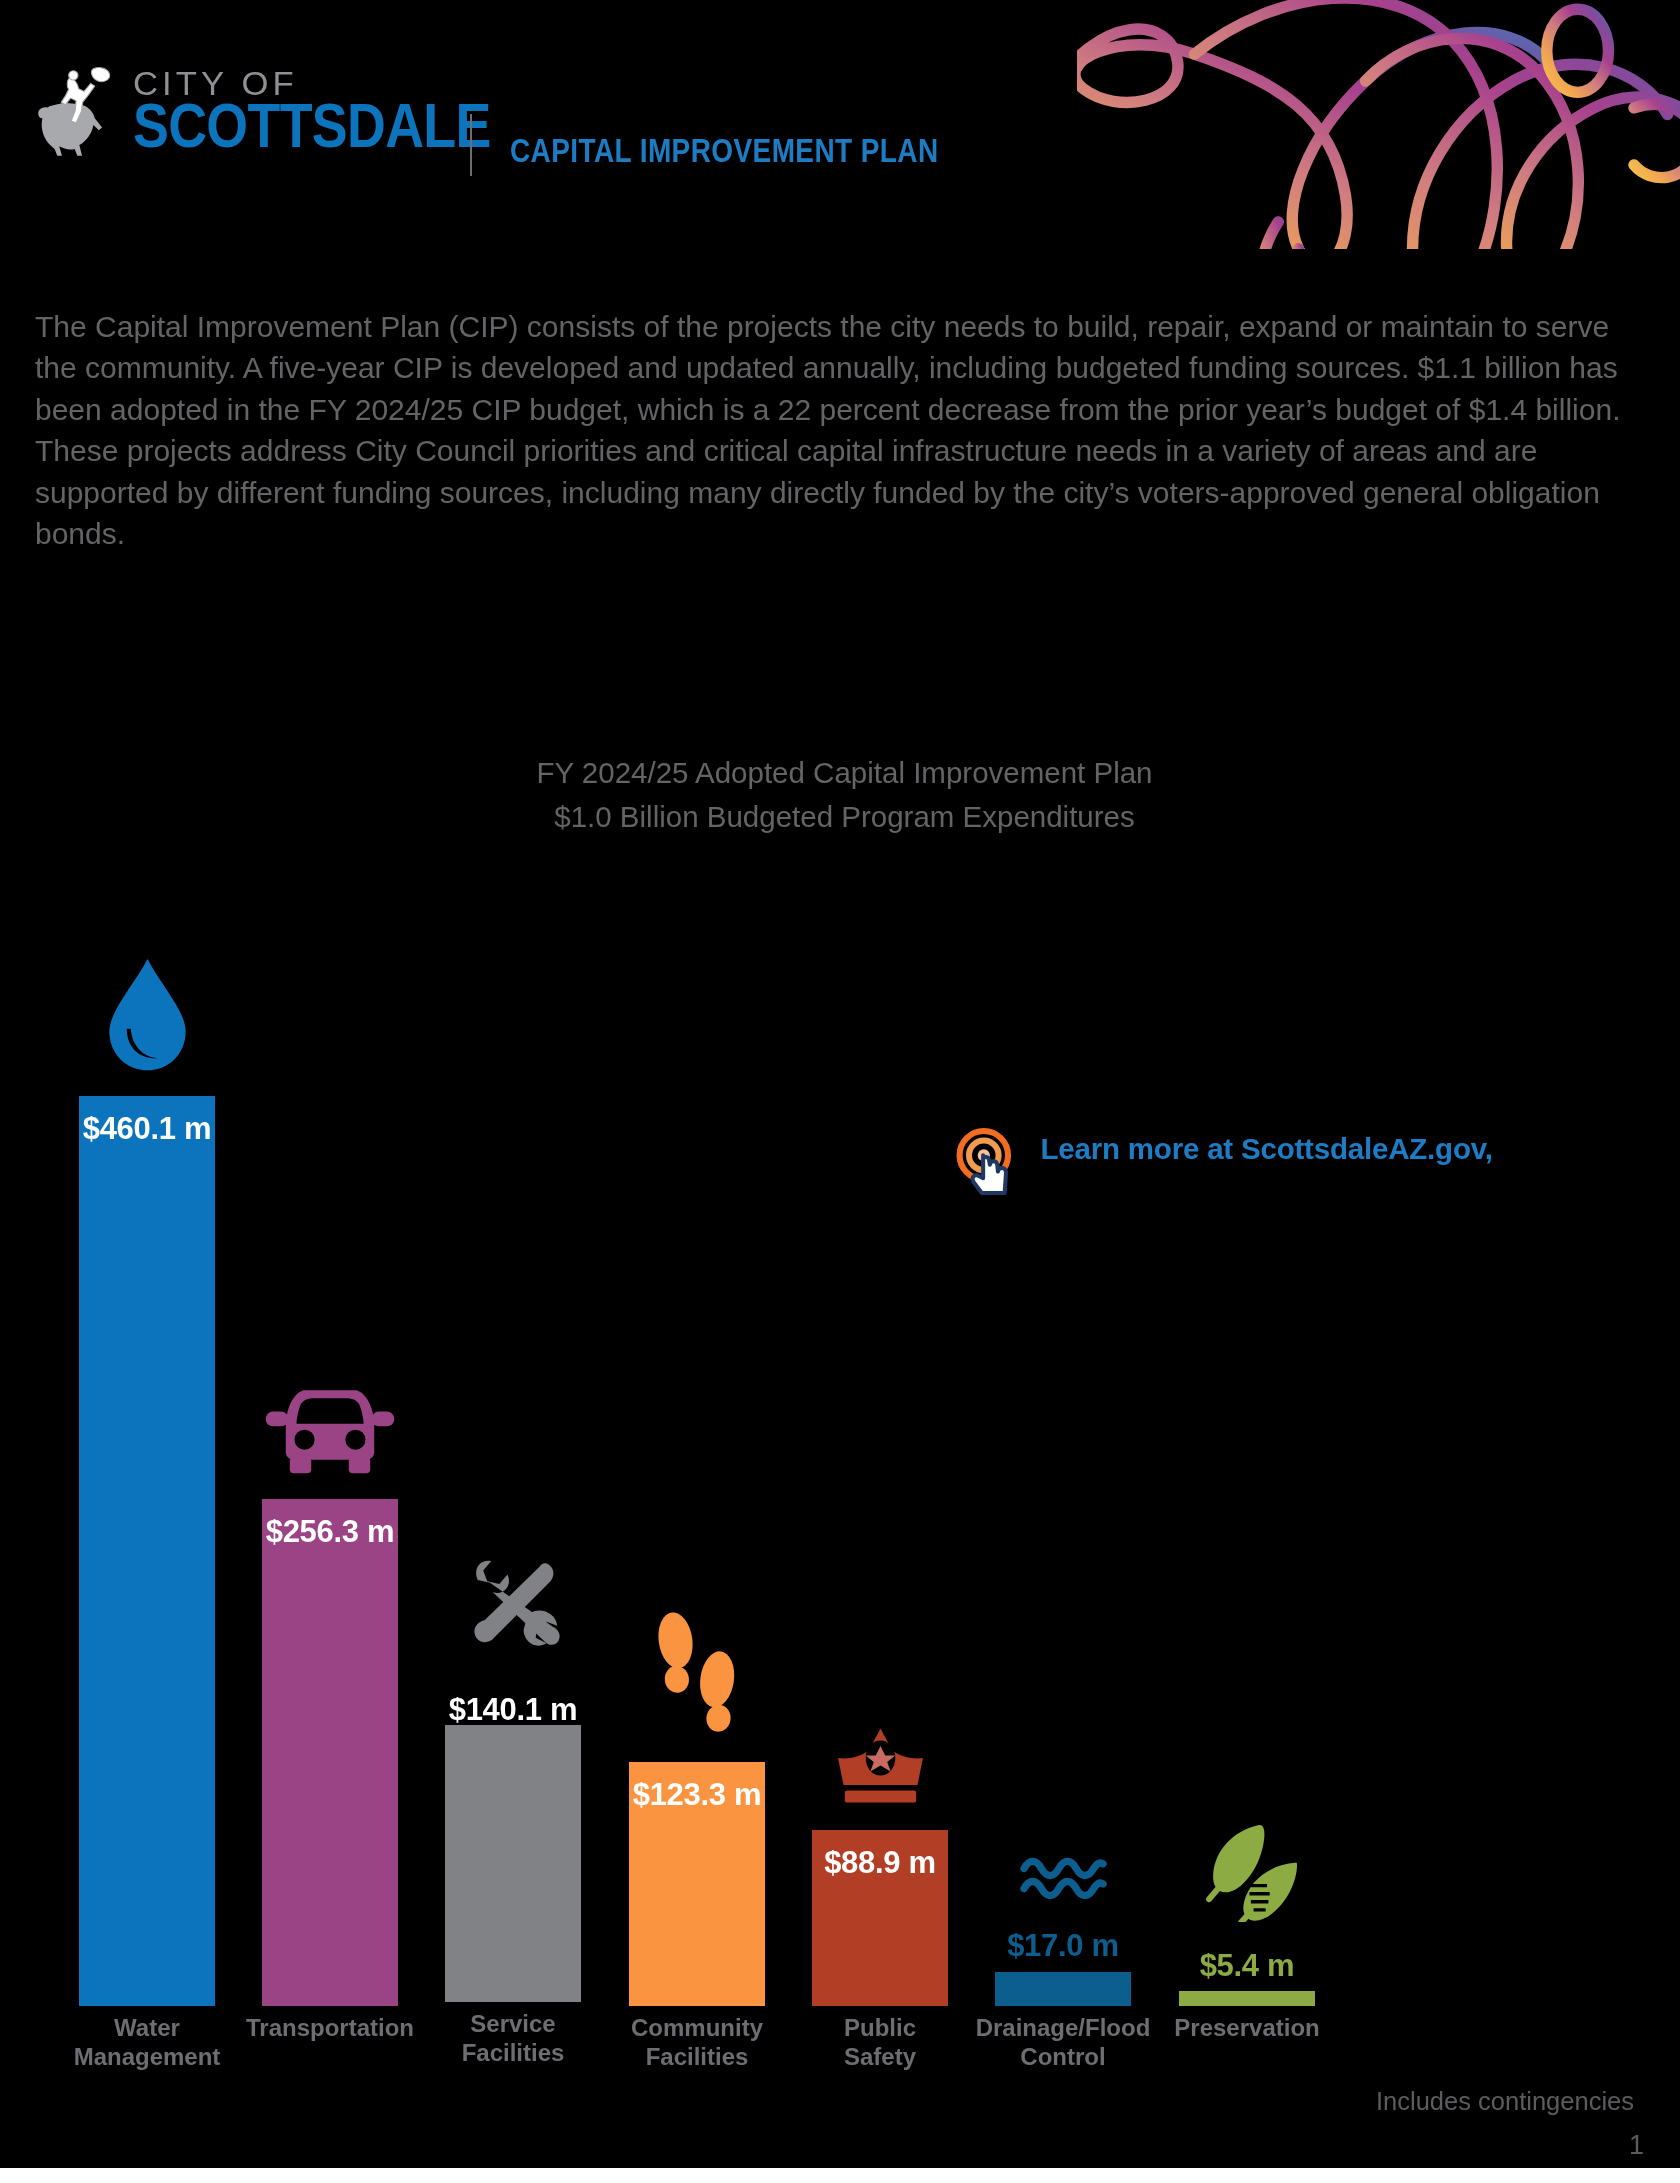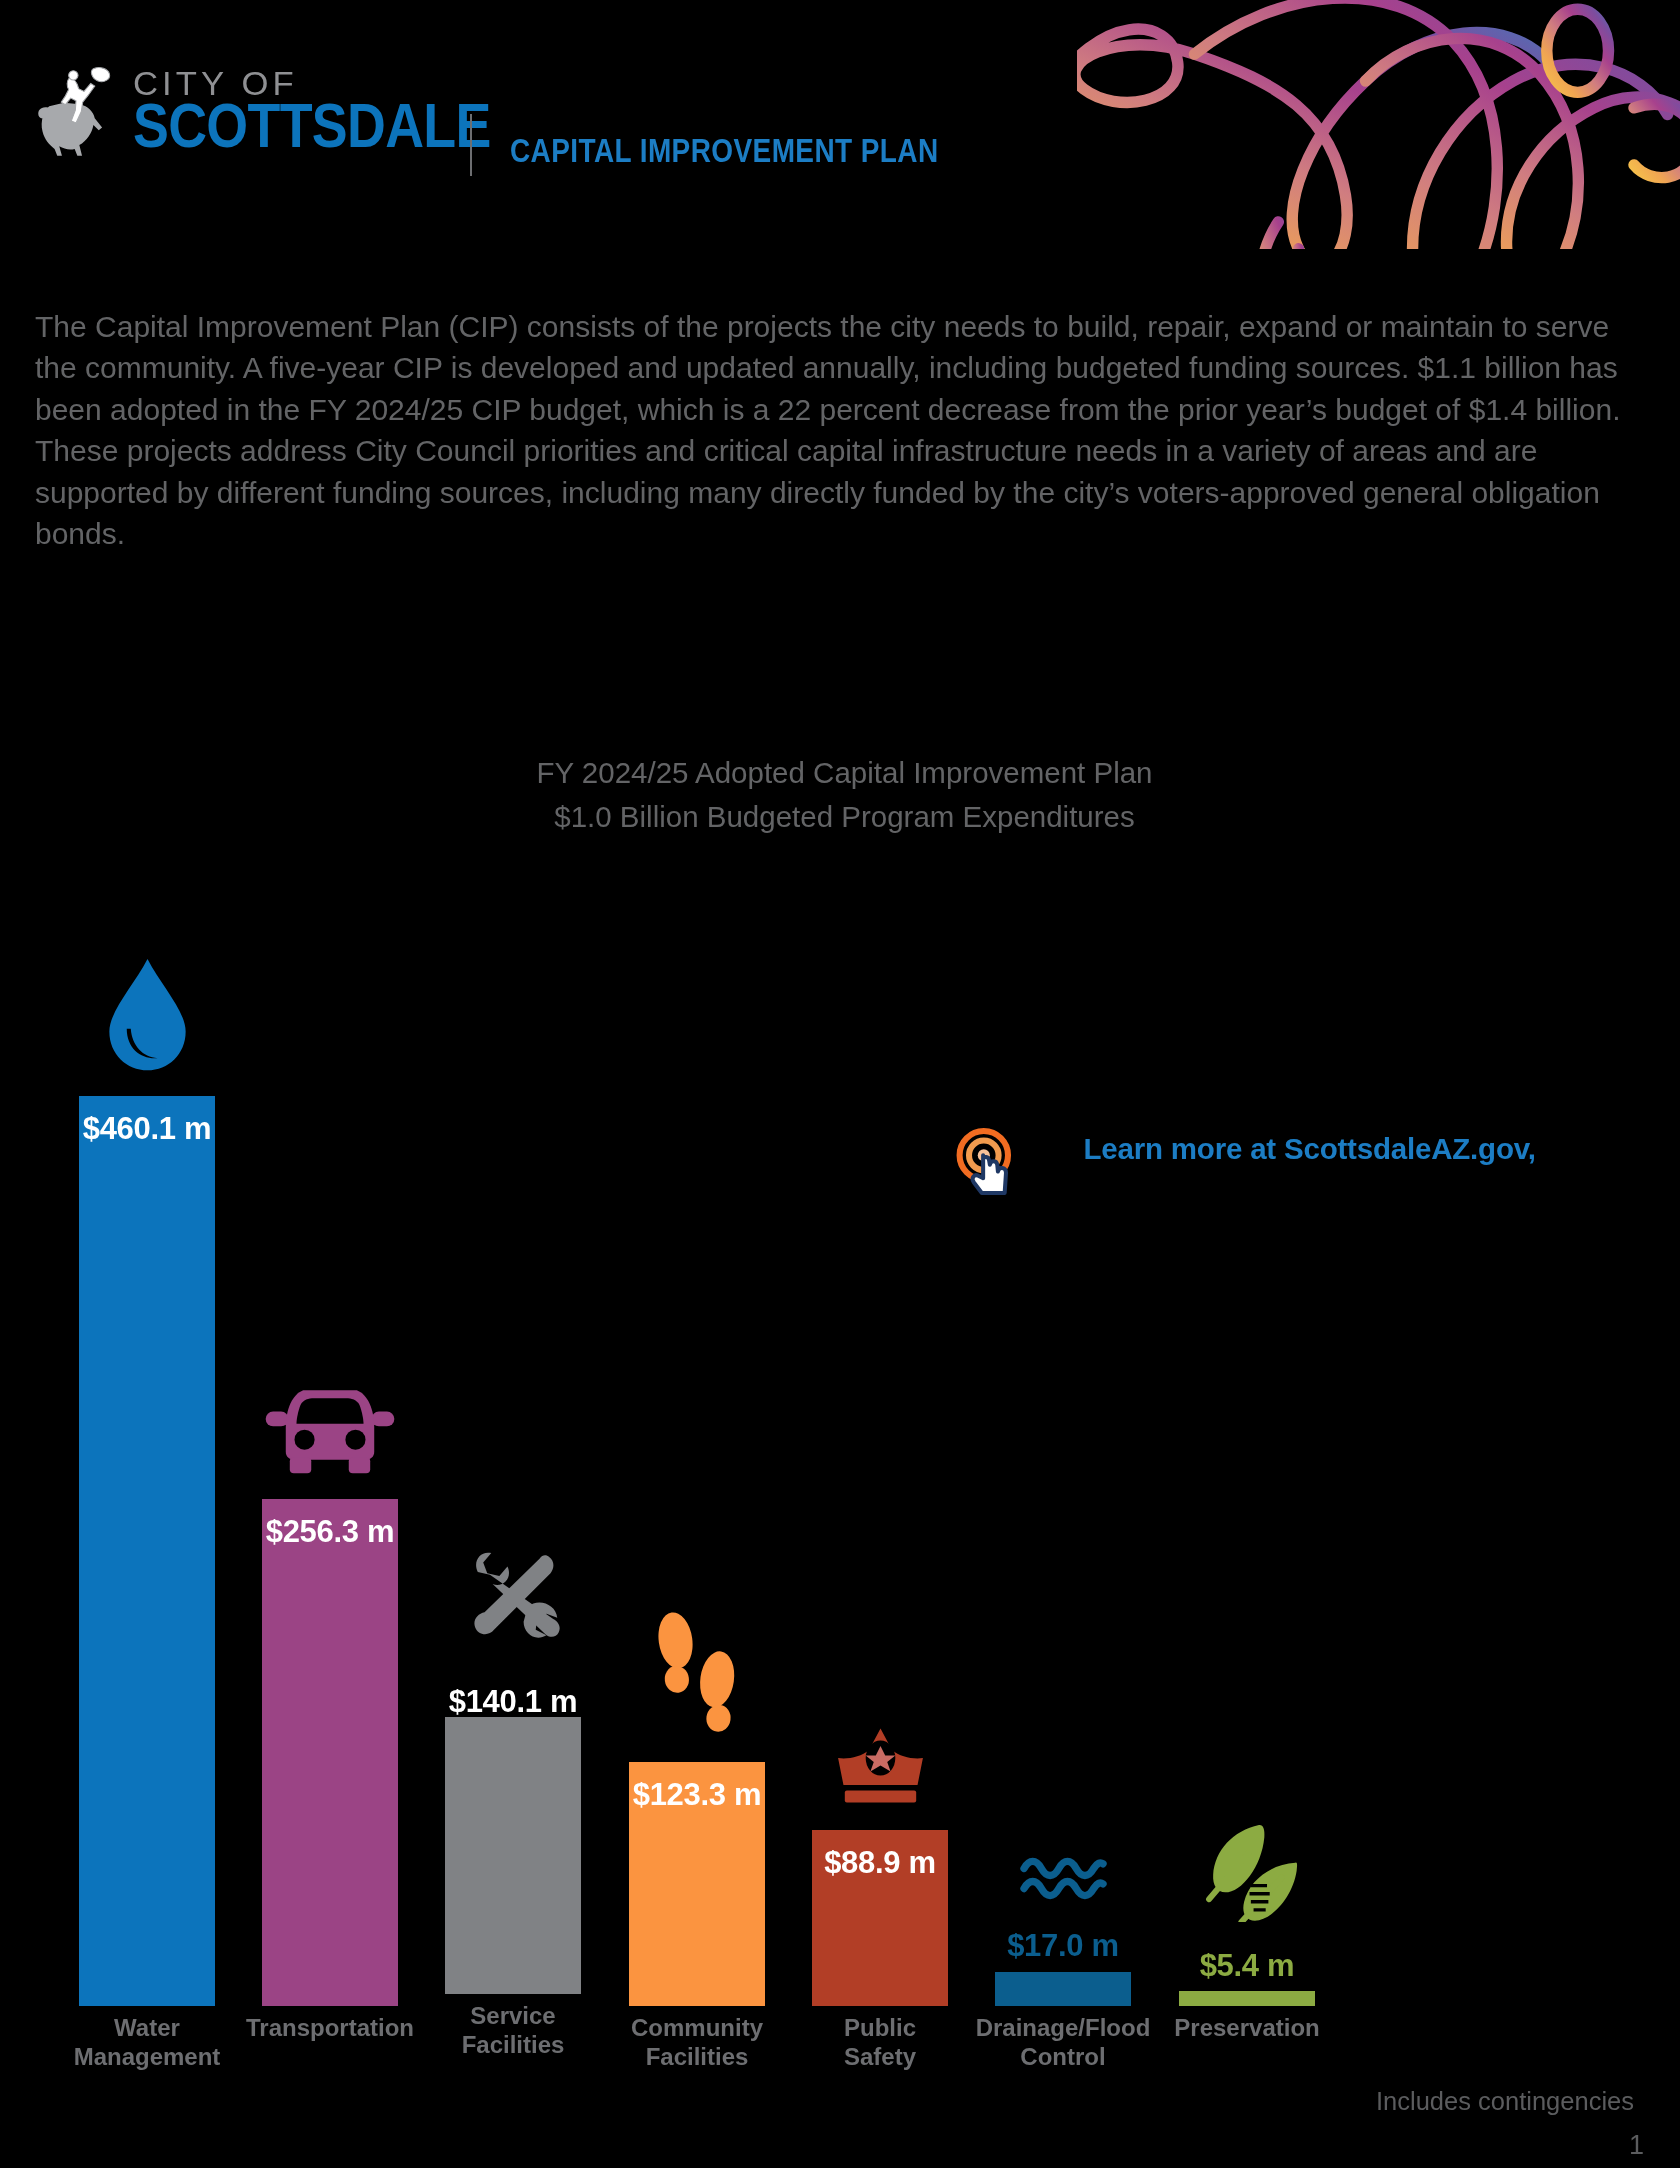--- a/index.html
+++ b/index.html
@@ -90,21 +90,21 @@
     text-align:center; color:#6d6e71; font-size:24px; font-weight:700;
     line-height:1.22; top:100%; margin-top:6.7px;
   }
 
   .learn-more {
     position:absolute; left:952px; top:1123px;
     display:flex; align-items:flex-start; gap:17.5px;
   }
   .learn-more-text {
     color:#1C7DC4; font-size:29.5px; font-weight:700; line-height:1.28;
-    letter-spacing:-0.2px; padding-top:6.7px;margin-left:43px;
+    letter-spacing:-0.2px; padding-top:6.7px;
   }
 
   .footnote {
     position:absolute; right:47px; top:2087px;
     color:#5b5c5e; font-size:25.5px; font-weight:400;
   }
   .page-number {
     position:absolute; right:37px; top:2130px;
     color:#5b5c5e; font-size:27px; font-weight:400;
   }
@@ -221,21 +221,21 @@
             <path d="M34 68 C 34 40, 44 18, 60 12 L 140 12 C 156 18, 166 40, 166 68 L 166 104 C 166 112, 160 116, 152 116 L 48 116 C 40 116, 34 112, 34 104 Z" fill="#9B4485"></path>
             <path d="M56 34 C 52 44, 50 56, 50 62 L 150 62 C 150 56, 148 44, 144 34 C 140 26, 132 24, 124 24 L 76 24 C 68 24, 60 26, 56 34 Z" fill="#000"></path>
             <circle cx="62" cy="86" r="15" fill="#000"></circle>
             <circle cx="138" cy="86" r="15" fill="#000"></circle>
             <rect x="40" y="112" width="32" height="24" rx="6" fill="#9B4485"></rect>
             <rect x="128" y="112" width="32" height="24" rx="6" fill="#9B4485"></rect>
           </svg>
         </div>
         <div class="cat-label">Transportation</div>
       </div>
-      <div class="bar-group" style="left: 445px; width: 136px; bottom: 189px; height: 325px;">
+      <div class="bar-group" style="left: 445px; width: 136px; bottom: 181px; height: 325px;">
         <div class="bar" style="height: 277px; background: rgb(128, 130, 133);"></div>
         <div class="bar-label-in">$140.1 m</div>
         <div class="icon-slot" style="height: 101px; top: -124px;">
           <svg width="101" height="101" viewBox="0 0 150 150">
             <g fill="#808285">
               <path d="M22 40 C 14 24, 26 8, 42 12 L 30 26 L 36 42 L 54 46 L 66 32 C 74 48, 60 64, 44 58 L 122 132 C 128 138, 138 138, 142 130 C 146 122, 142 114, 134 110 L 40 44 Z"></path>
               <path d="M128 18 C 136 24, 136 34, 130 42 L 46 126 C 38 136, 22 134, 18 122 C 14 112, 22 102, 32 100 L 114 20 C 118 14, 124 14, 128 18 Z"></path>
               <path d="M96 92 C 112 78, 138 88, 140 108 L 124 102 L 110 110 L 108 126 L 124 134 C 108 144, 90 132, 90 114 Z"></path>
             </g>
           </svg>

